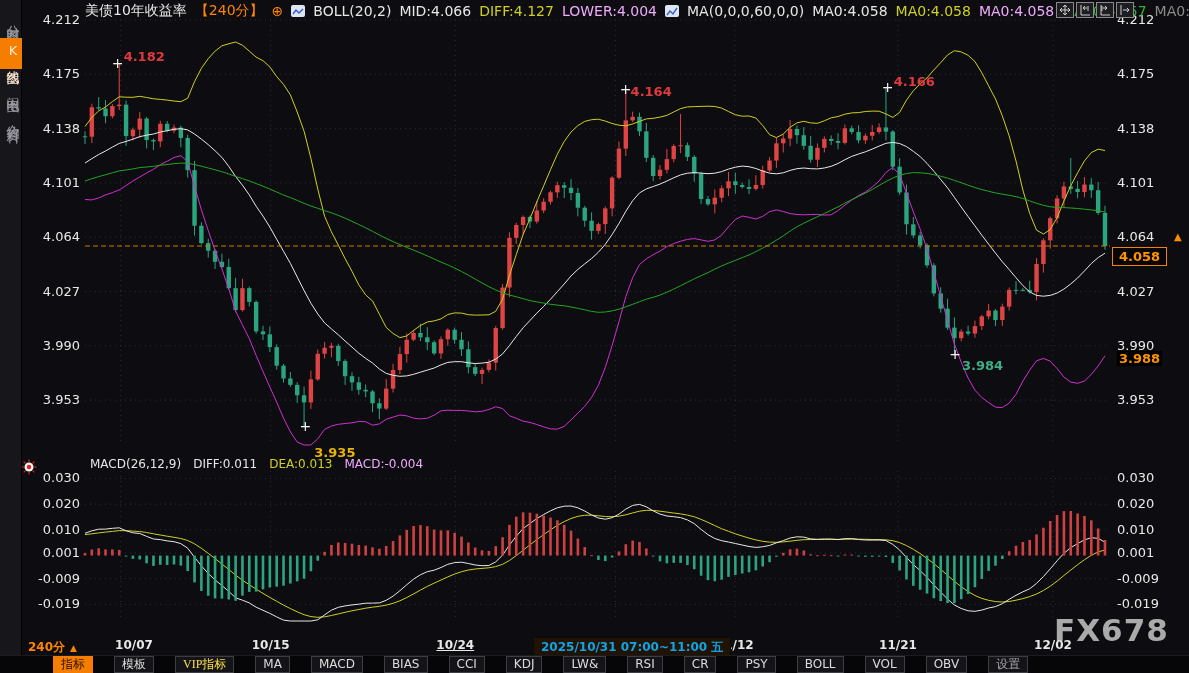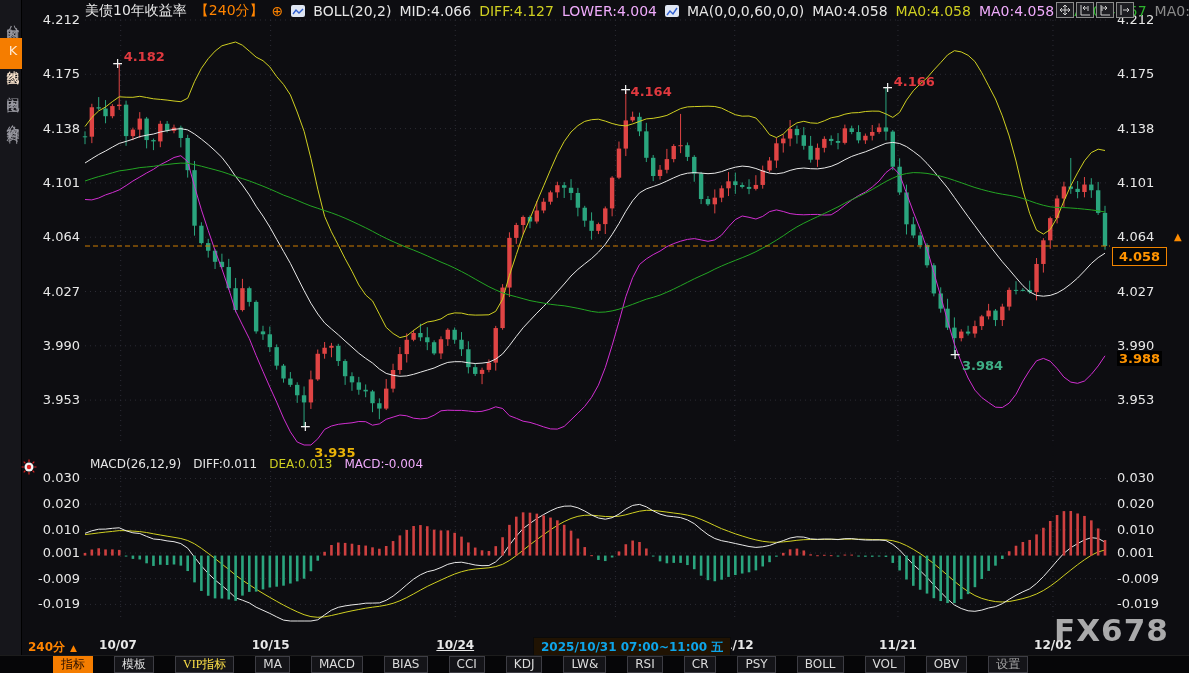--- a/index.html
+++ b/index.html
@@ -683,21 +683,21 @@
     <div class="ylab left" style="top: 496.17px;">0.020</div>
     <div class="ylab right" style="top: 496.17px;">0.020</div>
     <div class="ylab left" style="top: 521.87px;">0.010</div>
     <div class="ylab right" style="top: 521.87px;">0.010</div>
     <div class="ylab left" style="top: 545px;">0.001</div>
     <div class="ylab right" style="top: 545px;">0.001</div>
     <div class="ylab left" style="top: 570.7px;">-0.009</div>
     <div class="ylab right" style="top: 570.7px;">-0.009</div>
     <div class="ylab left" style="top: 596.4px;">-0.019</div>
     <div class="ylab right" style="top: 596.4px;">-0.019</div>
-    <div class="xlab" style="left: 118px;">10/07</div>
+    <div class="xlab" style="left: 134px;">10/07</div>
     <div class="xlab" style="left: 270.64px;">10/15</div>
     <div class="xlab" style="left: 455.26px; text-decoration: underline;">10/24</div>
     <div class="xlab" style="left: 734.74px;">11/12</div>
     <div class="xlab" style="left: 897.94px;">11/21</div>
     <div class="xlab" style="left: 1052.98px;">12/02</div>
     <div class="cross" style="left: 117.64px; top: 64.028px;">+</div>
     <div class="ann" style="left: 123.64px; top: 49.028px; color: rgb(224, 57, 63);">4.182</div>
     <div class="cross" style="left: 625.6px; top: 90.4448px;">+</div>
     <div class="ann" style="left: 630.6px; top: 77.4448px; color: rgb(224, 57, 63); margin-top: 7px;">4.164</div>
     <div class="cross" style="left: 887.74px; top: 87.5096px;">+</div>

